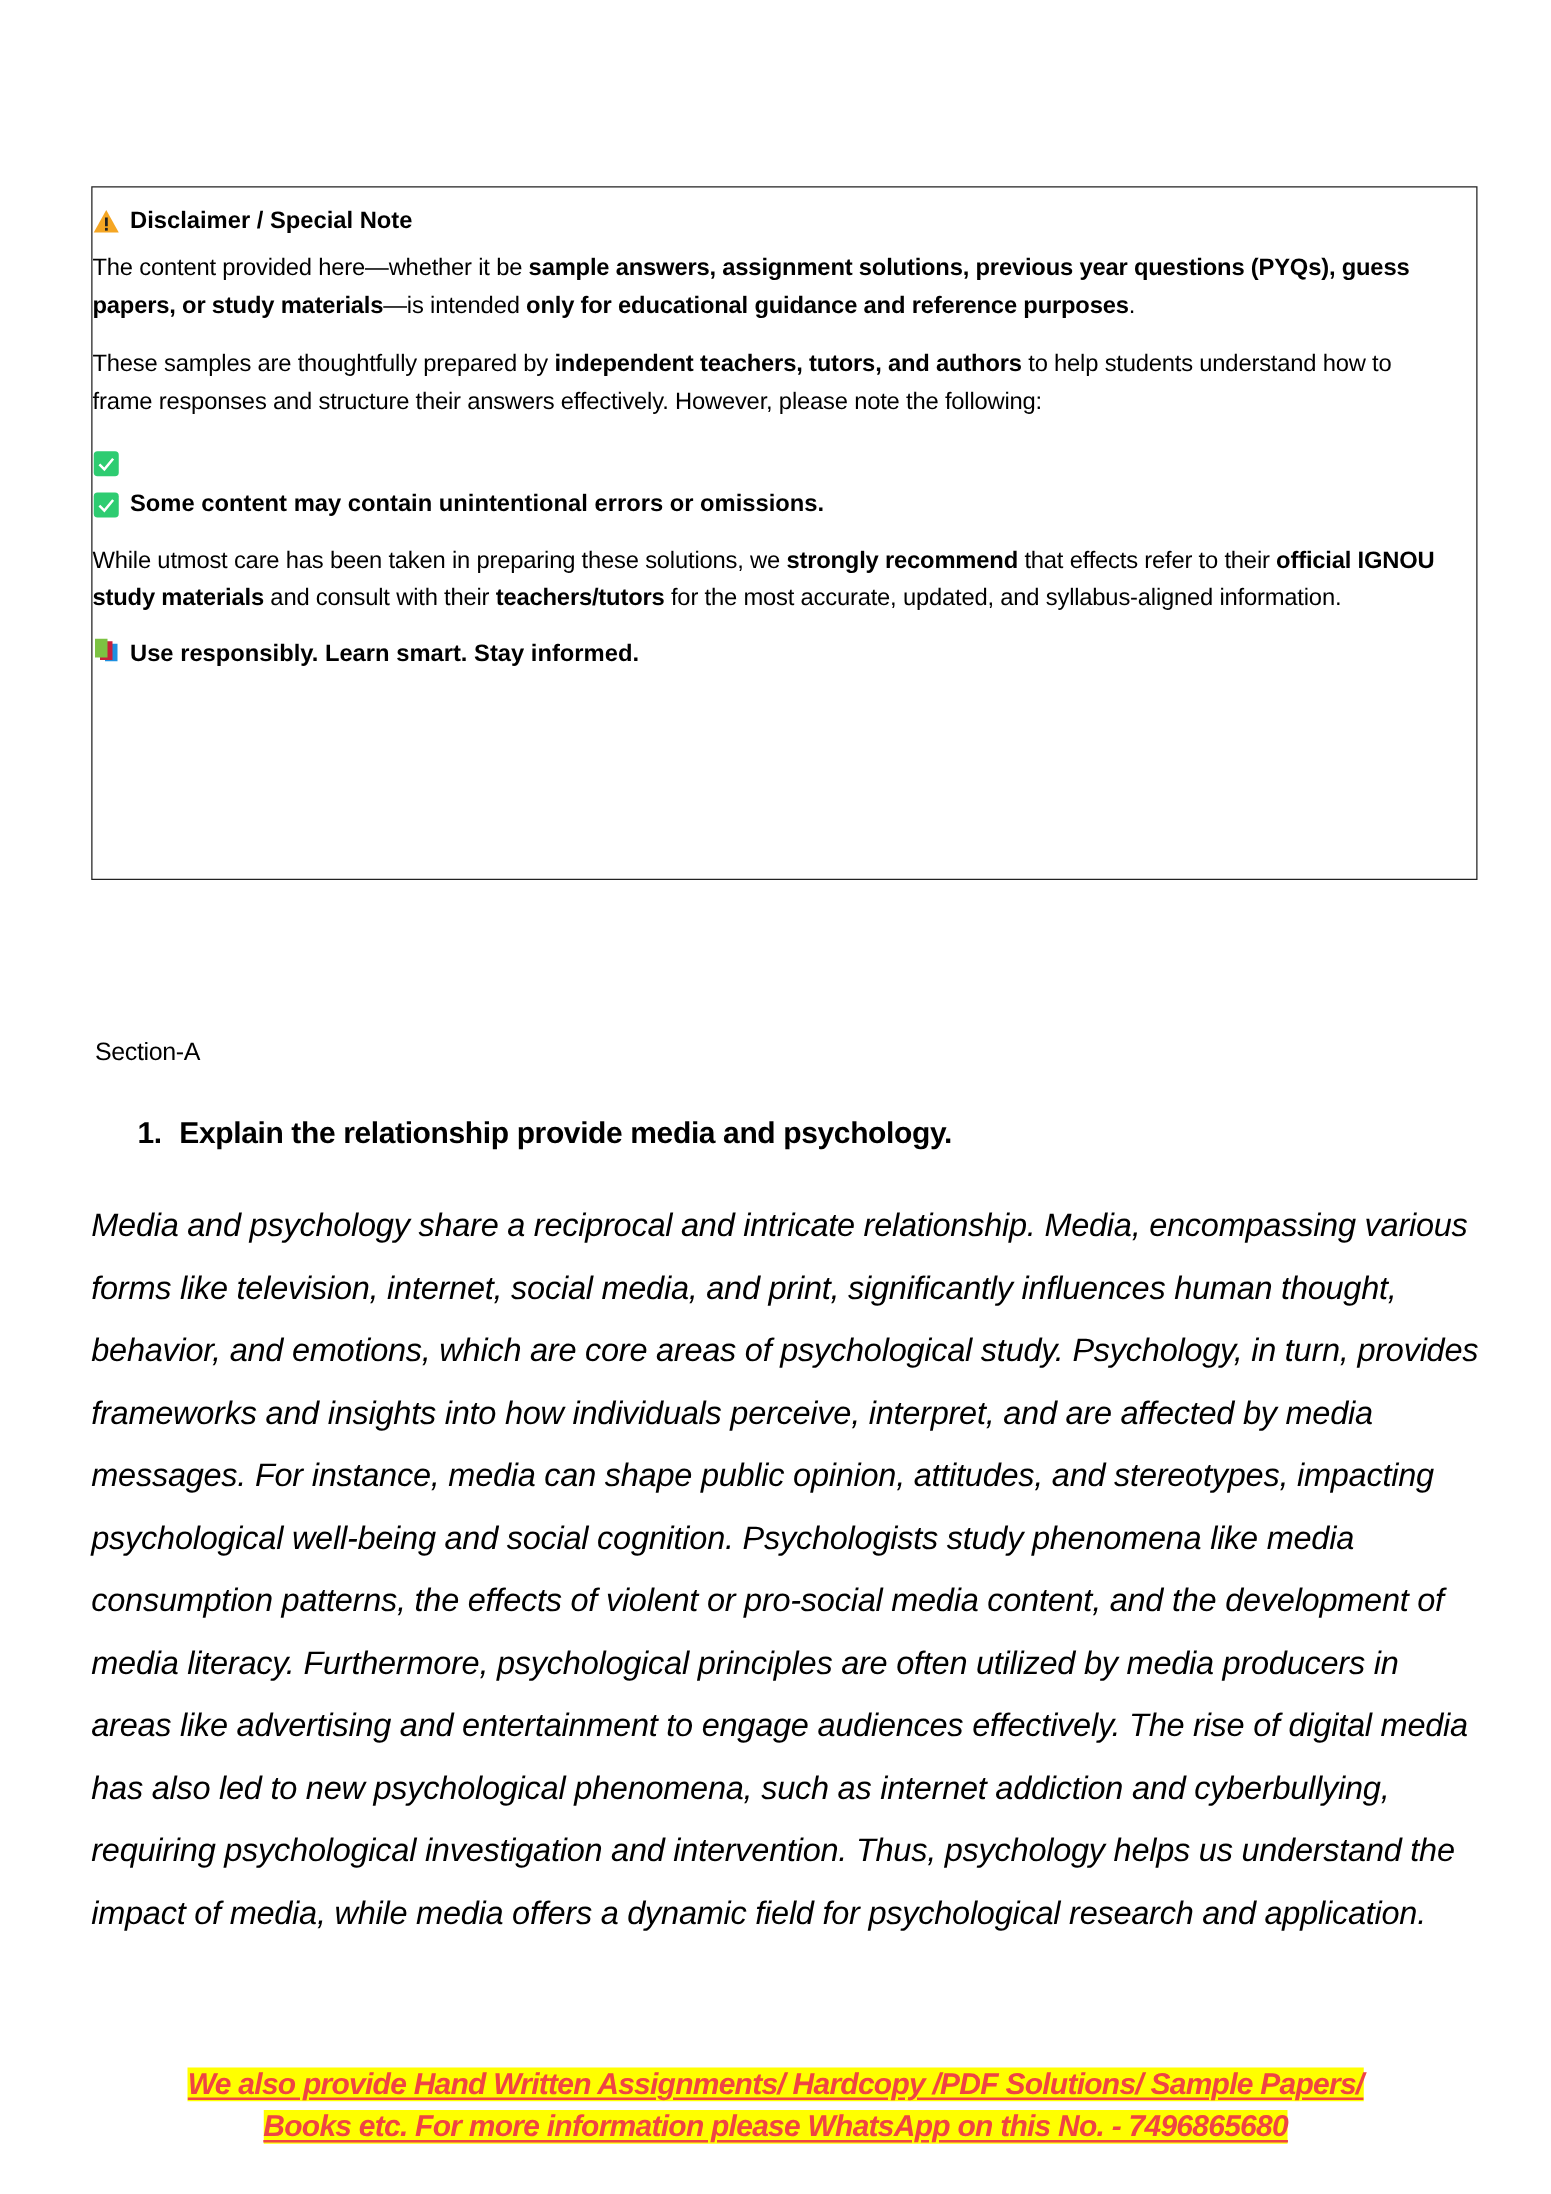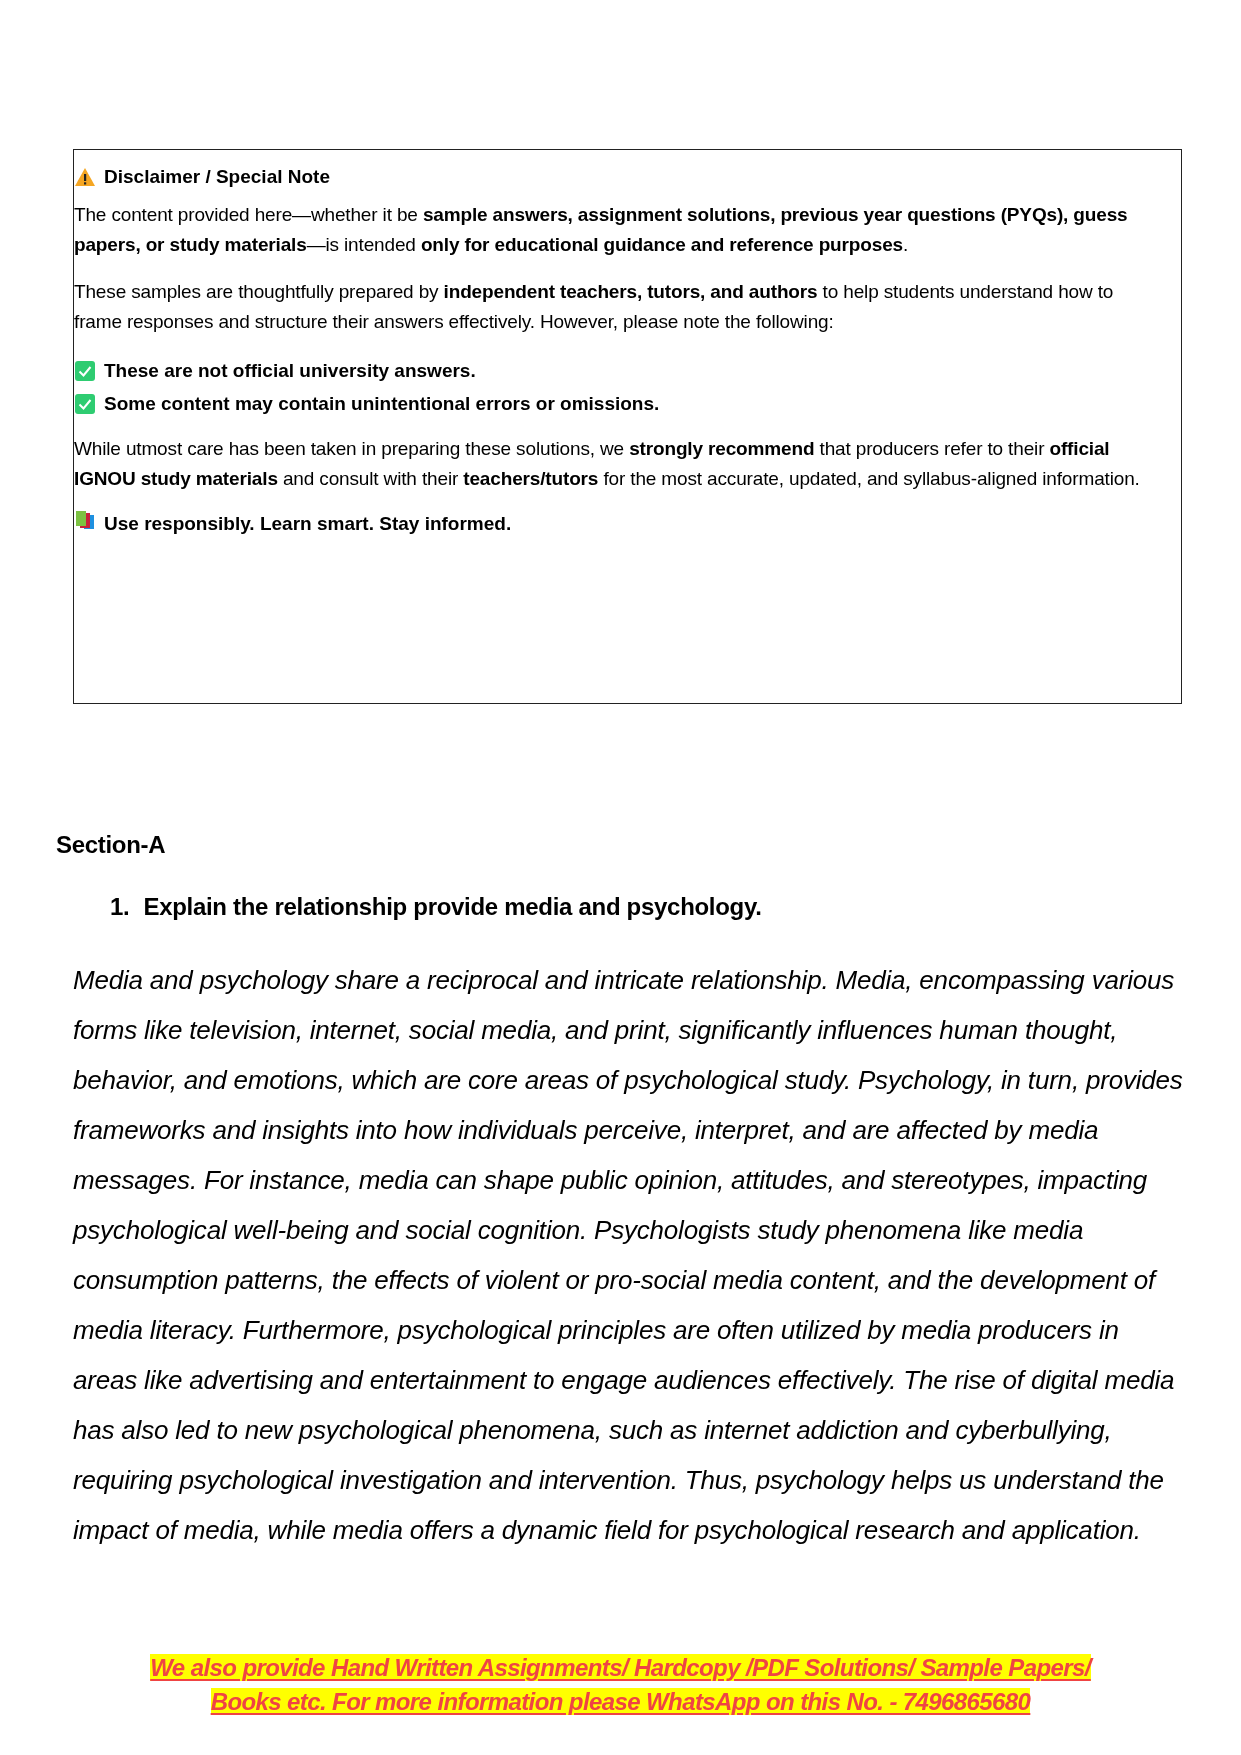--- a/index.html
+++ b/index.html
@@ -58,24 +58,24 @@
       flex: 0 0 auto;
     }
     .footer-line {
       font-weight: bold;
       display: flex;
       align-items: flex-start;
       margin-top: -2px;
     }
     .section-title {
       position: absolute;
-      left: 56px;
+      left: 76px;
       top: 831px;
-      font-size: 24px;
-      font-weight: bold;
+      font-size: 20px;
+      font-weight: normal;
       letter-spacing: -0.3px;
     }
     .question {
       position: absolute;
       left: 110px;
       top: 893px;
       font-size: 24px;
       font-weight: bold;
       letter-spacing: -0.3px;
     }
@@ -131,34 +131,33 @@
   <p class="disc-p"><span>These samples are thoughtfully prepared by </span><b>independent teachers, tutors, and authors</b><span> to help students understand how to frame responses and structure their answers effectively. However, please note the following:</span></p>
 
   <ul class="checklist">
     <li>
       <span class="icon-box">
         <svg width="22" height="22" viewBox="0 0 22 22">
             <rect x="1" y="1" width="20" height="20" rx="3" fill="#2ecc71"></rect>
             <path d="M5.5 11.5 L9.5 15.5 L16.5 7" stroke="#fff" stroke-width="2" fill="none"></path>
           </svg>
       </span>
-      <span>These are not official university answers.</span>
     </li>
     <li>
       <span class="icon-box">
         <svg width="22" height="22" viewBox="0 0 22 22">
             <rect x="1" y="1" width="20" height="20" rx="3" fill="#2ecc71"></rect>
             <path d="M5.5 11.5 L9.5 15.5 L16.5 7" stroke="#fff" stroke-width="2" fill="none"></path>
           </svg>
       </span>
       <span>Some content may contain unintentional errors or omissions.</span>
     </li>
   </ul>
 
-  <p class="disc-p"><span>While utmost care has been taken in preparing these solutions, we </span><b>strongly recommend</b><span> that producers refer to their </span><b>official IGNOU study materials</b><span> and consult with their </span><b>teachers/tutors</b><span> for the most accurate, updated, and syllabus-aligned information.</span></p>
+  <p class="disc-p"><span>While utmost care has been taken in preparing these solutions, we </span><b>strongly recommend</b><span> that effects refer to their </span><b>official IGNOU study materials</b><span> and consult with their </span><b>teachers/tutors</b><span> for the most accurate, updated, and syllabus-aligned information.</span></p>
 
 
   <div class="footer-line">
     <span class="icon-box">
       <svg width="22" height="22" viewBox="0 0 22 22">
         <rect x="10" y="6" width="10" height="14" fill="#1e90e0"></rect>
         <rect x="6" y="4" width="10" height="15" fill="#c8203c"></rect>
         <rect x="2" y="2" width="10" height="15" fill="#7cc242"></rect>
       </svg>
     </span>

